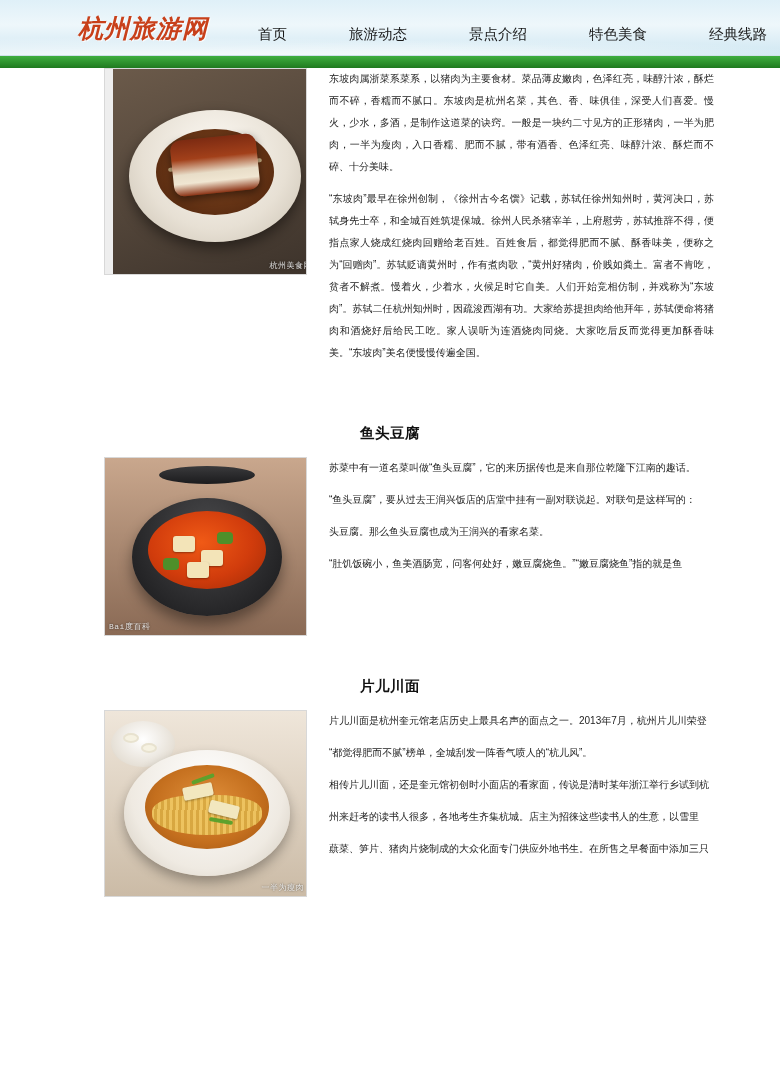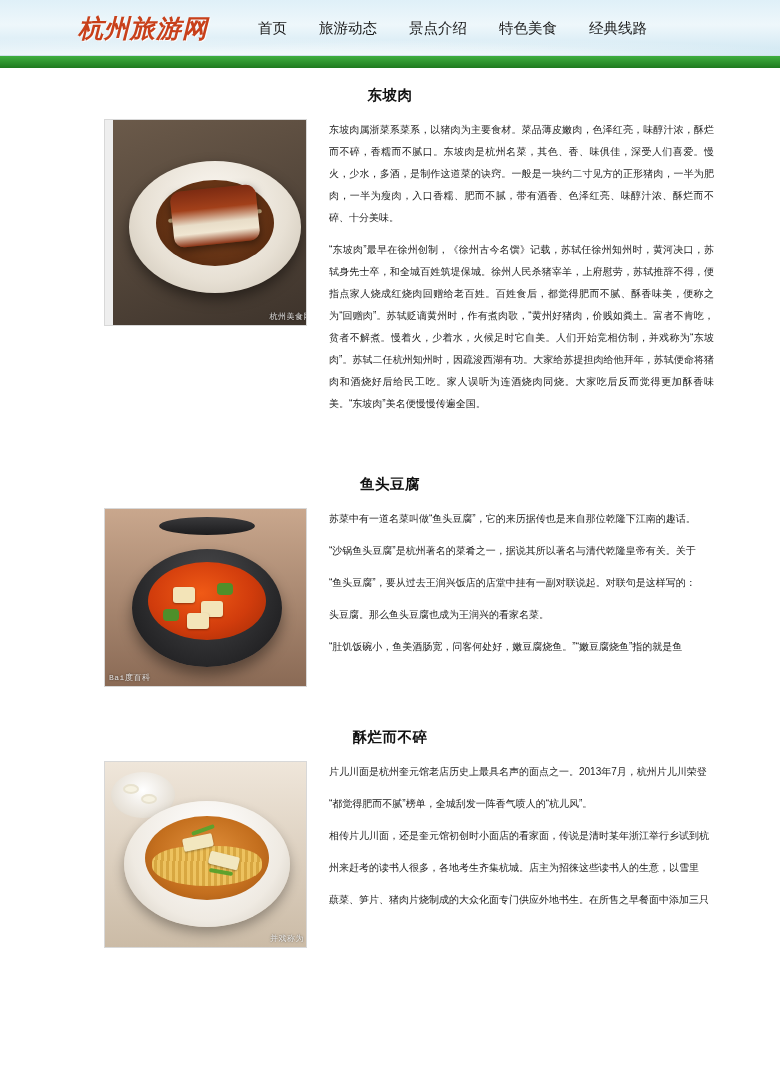--- a/index.html
+++ b/index.html
@@ -44,24 +44,24 @@
     font-style: italic;
     color: #c8401a;
     letter-spacing: 1px;
     text-shadow: 1px 1px 0 rgba(255,255,255,.8);
     z-index: 3;
   }
   .nav {
     position: absolute;
     left: 250px;
     top: 0;
-    height: 56px;
+    height: 68px;
     display: flex;
     align-items: center;
-    gap: 16px;
+    gap: 46px;
     z-index: 3;
   }
   .nav-item {
     font-size: 14.5px;
     color: #1a1a1a;
     padding: 6px 8px;
     cursor: pointer;
     white-space: nowrap;
   }
 
@@ -223,21 +223,20 @@
     <div class="nav-item">旅游动态</div>
     <div class="nav-item">景点介绍</div>
     <div class="nav-item">特色美食</div>
     <div class="nav-item">经典线路</div>
   </div>
 </div>
 <div class="greenbar"></div>
 
 <div class="content">
 
-  <h2 class="section-title">东坡肉</h2>
   <div class="article" style="min-height:215px;">
     <div class="thumb">
       <div class="photo ph1">
         <div class="leaf"></div>
         <div class="bowl"></div>
         <div class="inner"></div>
         <div class="str"></div>
         <div class="meat"></div>
         <div class="wm right">杭州美食网</div>
       </div>
@@ -258,43 +257,42 @@
         <div class="tofu" style="left:68px; top:78px;"></div>
         <div class="tofu" style="left:96px; top:92px;"></div>
         <div class="tofu" style="left:82px; top:104px;"></div>
         <div class="grn" style="left:58px; top:100px;"></div>
         <div class="grn" style="left:112px; top:74px;"></div>
         <div class="wm left">Bai度百科</div>
       </div>
     </div>
     <div class="body-text">
       <p>苏菜中有一道名菜叫做“鱼头豆腐”，它的来历据传也是来自那位乾隆下江南的趣话。</p>
-      <p>“沙锅鱼头豆腐”是杭州著名的菜肴之一，据说其所以著名与清代乾隆皇帝有关。关于</p>
       <p>“鱼头豆腐”，要从过去王润兴饭店的店堂中挂有一副对联说起。对联句是这样写的：</p>
       <p>头豆腐。那么鱼头豆腐也成为王润兴的看家名菜。</p>
       <p>“肚饥饭碗小，鱼美酒肠宽，问客何处好，嫩豆腐烧鱼。”“嫩豆腐烧鱼”指的就是鱼</p>
     </div>
   </div>
 
-  <h2 class="section-title" style="margin-top:30px;">酥烂而不碎</h2>
+  <h2 class="section-title" style="margin-top:30px;">片儿川面</h2>
   <div class="article" style="min-height:200px;">
     <div class="thumb">
       <div class="photo ph3">
         <div class="side">
             <div class="ring"></div>
             <div class="ring" style="left:30px; top:22px;"></div>
           </div>
         <div class="bowl3"></div>
         <div class="soup"></div>
         <div class="noodle"></div>
         <div class="bamboo" style="left:78px; top:74px;"></div>
         <div class="bamboo" style="left:104px; top:92px; transform:rotate(14deg);"></div>
         <div class="scallion" style="left:86px; top:66px; transform:rotate(-20deg);"></div>
         <div class="scallion" style="left:104px; top:108px; transform:rotate(10deg);"></div>
-        <div class="wm right">并戏称为</div>
+        <div class="wm right">一半为瘦肉</div>
       </div>
     </div>
     <div class="body-text">
       <p>片儿川面是杭州奎元馆老店历史上最具名声的面点之一。2013年7月，杭州片儿川荣登</p>
       <p>“都觉得肥而不腻”榜单，全城刮发一阵香气喷人的“杭儿风”。</p>
       <p>相传片儿川面，还是奎元馆初创时小面店的看家面，传说是清时某年浙江举行乡试到杭</p>
       <p>州来赶考的读书人很多，各地考生齐集杭城。店主为招徕这些读书人的生意，以雪里</p>
       <p>蕻菜、笋片、猪肉片烧制成的大众化面专门供应外地书生。在所售之早餐面中添加三只</p>
 
     </div>

